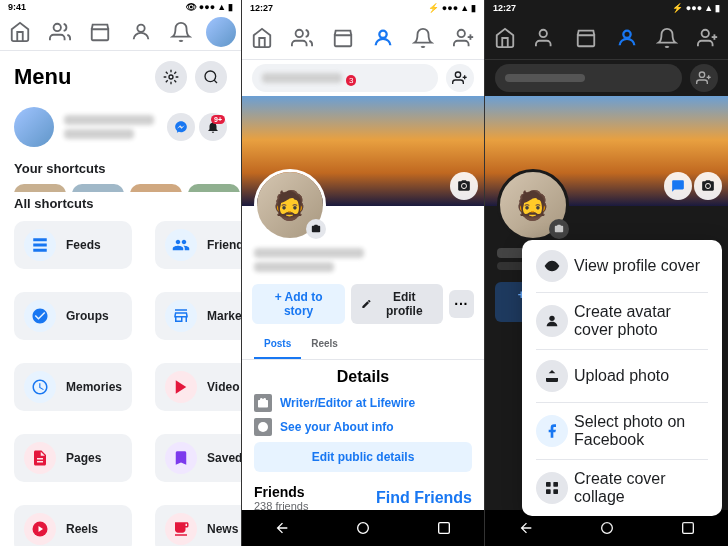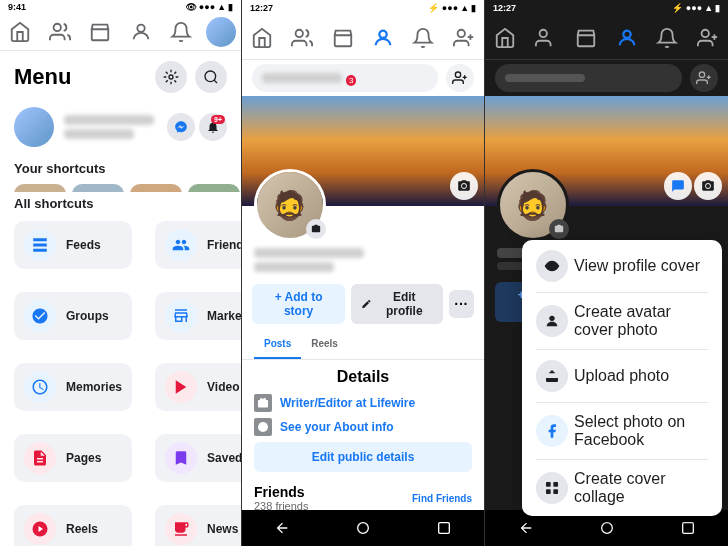--- a/index.html
+++ b/index.html
@@ -671,21 +671,21 @@
           </svg>
       </div>
       <span class="detail-text" style="color:#1877f2;font-weight:600;">See your About info</span>
     </div>
     <button class="edit-public-btn">Edit public details</button>
     <div class="friends-header">
       <div>
         <div style="font-size:14px;font-weight:700;">Friends</div>
         <div style="font-size:11px;color:#65676b;">238 friends</div>
       </div>
-      <span style="font-size:10px;color:#1877f2;font-weight:600;cursor:pointer;">Find Friends</span>
+      <span style="font-size:16px;color:#1877f2;font-weight:600;cursor:pointer;">Find Friends</span>
     </div>
   </div>
 
   <div class="bottom-nav" style="margin-top:auto;">
     <div class="bottom-nav-btn">
         <svg width="16" height="16" viewBox="0 0 24 24" fill="#fff">
           <path d="M20 11H7.83l5.59-5.59L12 4l-8 8 8 8 1.41-1.41L7.83 13H20v-2z"></path>
         </svg>
       </div>
     <div class="bottom-nav-btn">

